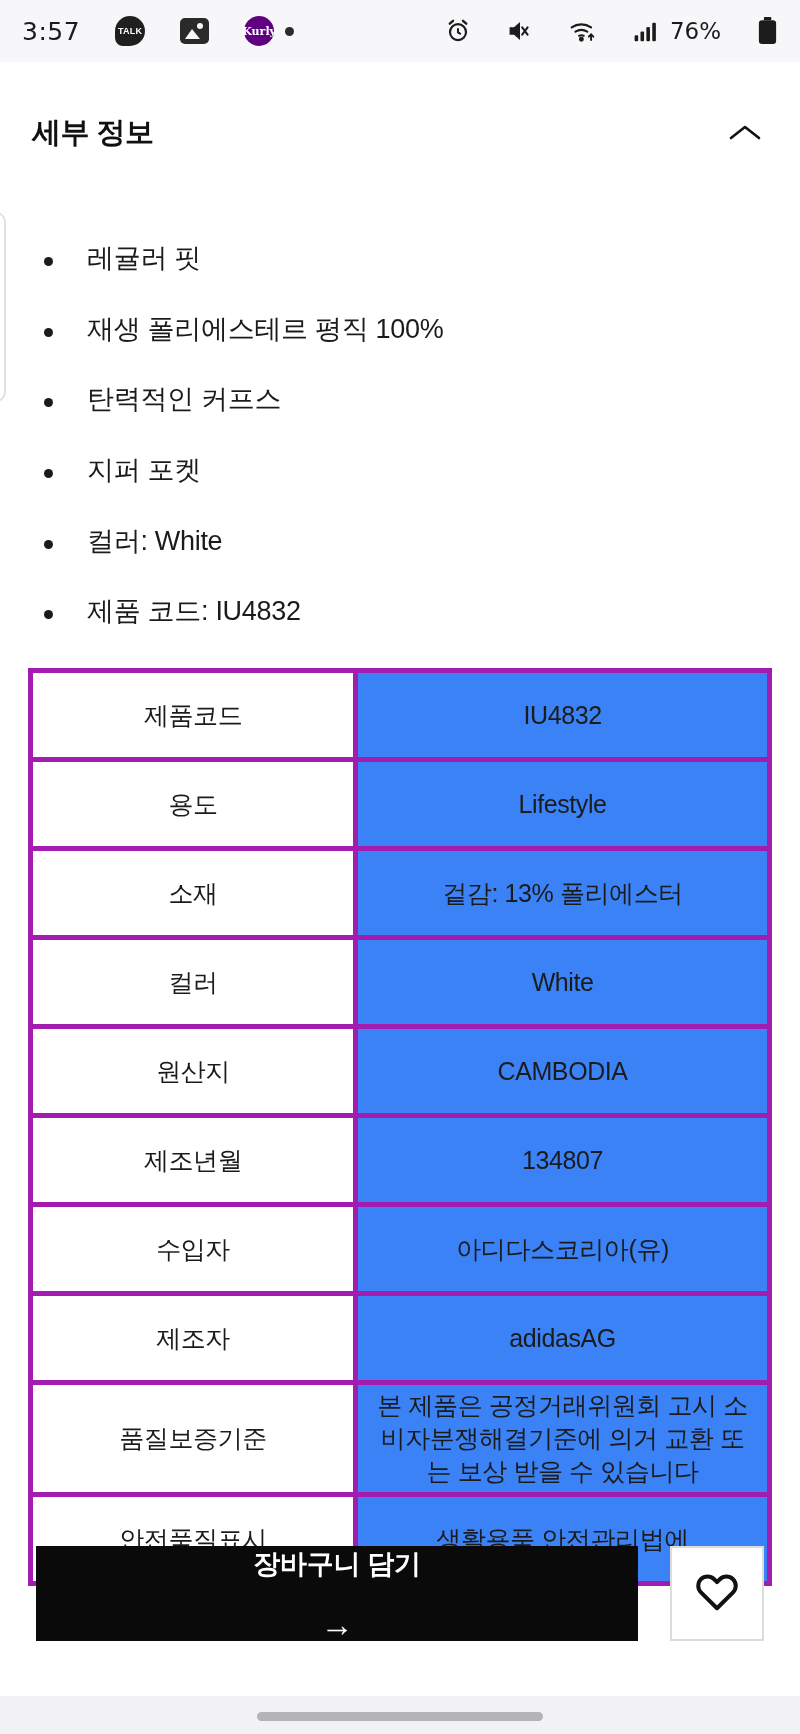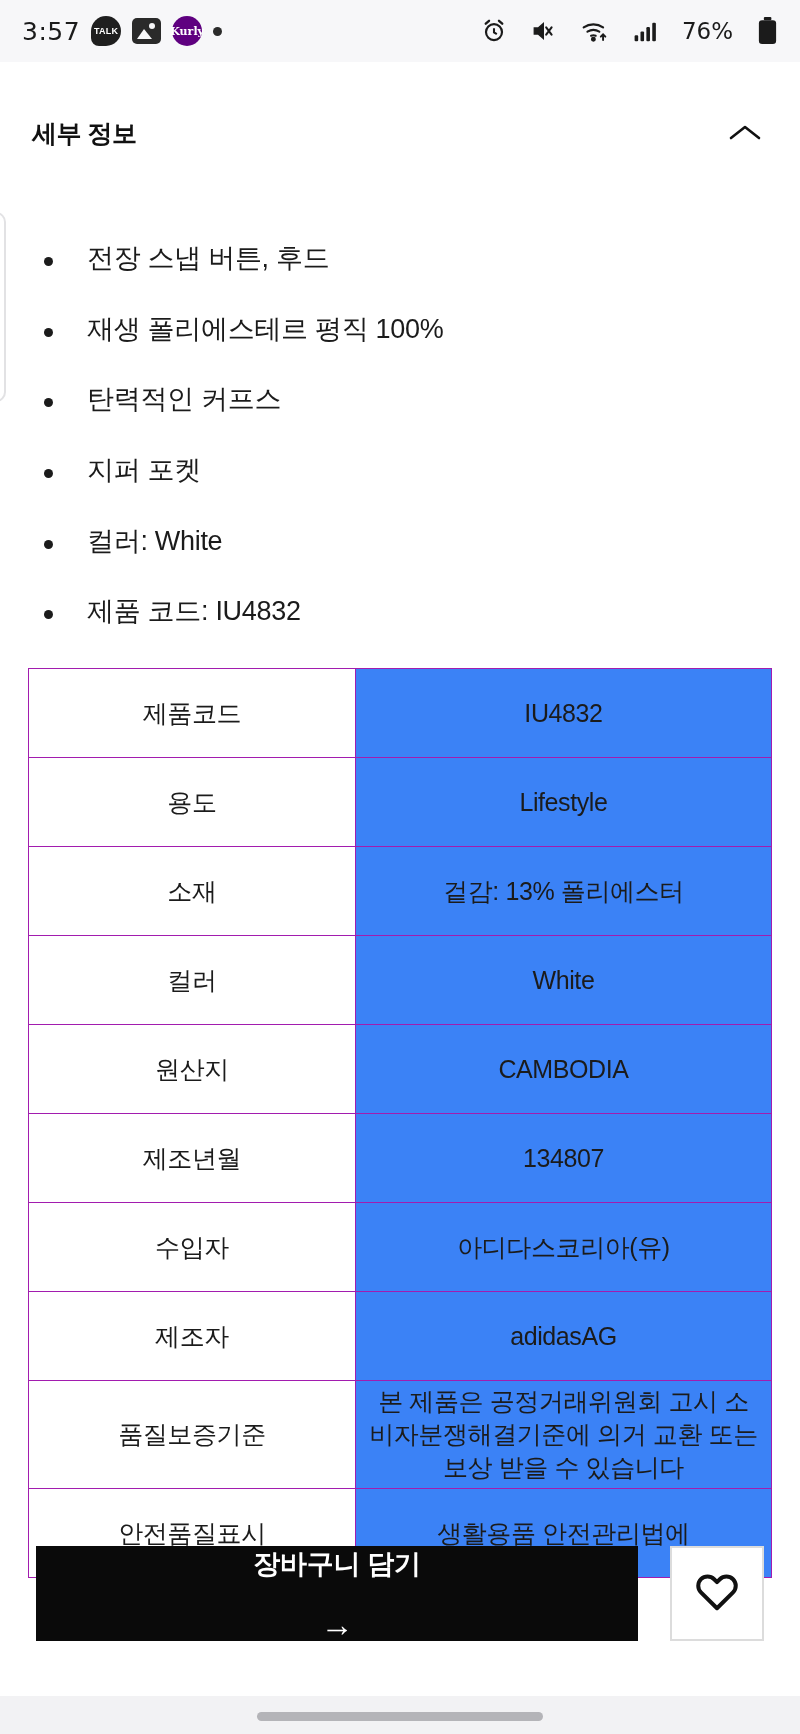--- a/index.html
+++ b/index.html
@@ -13,21 +13,21 @@
 
   
   .statusbar {
     position:absolute; top:0; left:0; width:800px; height:62px;
     background:#f7f7f9;
     display:flex; align-items:center; justify-content:space-between;
     padding:0 22px;
   }
   .sb-left { display:flex; align-items:center; gap:11px; }
   .sb-time { font-size:25px; color:#1b1b1b; letter-spacing:.5px; font-family:"DejaVu Sans", sans-serif; }
-  .sb-ico { display:flex; align-items:center; justify-content:flex-end; }
+  .sb-ico { display:flex; align-items:center; justify-content:flex-end;margin-left:24px; }
   .ico-talk {
     width:30px; height:30px; border-radius:50% 50% 50% 8px; background:#1f1f1f;
     color:#fff; font-size:9px; font-weight:bold; display:flex;
     align-items:center; justify-content:center; letter-spacing:.2px;
   }
   .ico-photo {
     width:29px; height:26px; border-radius:5px; background:#2a2a2a; position:relative;
   }
   .ico-photo::after{
     content:""; position:absolute; left:5px; bottom:5px; width:0; height:0;
@@ -39,41 +39,41 @@
     border-radius:50%; background:#f7f7f9;
   }
   .ico-kurly {
     width:30px; height:30px; border-radius:50%; background:#5f0080;
     color:#fff; font-size:11px; font-weight:bold;
     display:flex; align-items:center; justify-content:center;
     font-family:"DejaVu Serif", serif;
   }
   .ico-dot { width:9px; height:9px; border-radius:50%; background:#2b2b2b; }
 
-  .sb-right { display:flex; align-items:center; gap:24px; }
+  .sb-right { display:flex; align-items:center; gap:12px; }
   .sb-right svg { display:block; }
   .sb-batt-text { font-size:23px; color:#1b1b1b; font-family:"DejaVu Sans", sans-serif; letter-spacing:0; }
 
   
   .content {
     position:absolute; top:62px; left:0; width:800px; height:1672px;
     background:#ffffff; overflow:hidden;
   }
   .edge-tab {
     position:absolute; left:-8px; top:150px; width:14px; height:190px;
     border:2px solid #e2e2e4; border-left:none; border-radius:0 10px 10px 0;
     background:#fff;
   }
 
   .section-header {
     display:flex; align-items:center; justify-content:space-between;
     padding:48px 32px 0 32px;
   }
   .section-title {
-    font-size:25px; font-weight:bold; color:#111; letter-spacing:-.5px;
+    font-size:29px; font-weight:bold; color:#111; letter-spacing:-.5px;
   }
   .chev { width:46px; height:46px; display:flex; align-items:center; justify-content:center; }
 
   
   ul.feature-list { list-style:none; margin:88px 0 0 0; padding:0 32px; }
   ul.feature-list li {
     display:flex; align-items:flex-start; gap:34px;
     font-size:27px; color:#1b1b1b; line-height:1.1;
     margin-bottom:41px; letter-spacing:-.3px;
   }
@@ -83,21 +83,21 @@
   }
 
   
   .spec-table {
     margin:24px 28px 0 28px;
     border-collapse:collapse;
     width:calc(100% - 56px);
     table-layout:fixed;
   }
   .spec-table td {
-    border:1px solid #a21caf;
+    border:5px solid #a21caf;
     height:89px;
     text-align:center;
     vertical-align:middle;
     font-size:25px;
     color:#1b1b1b;
     letter-spacing:-.4px;
     padding:4px 13px;
   }
   .spec-table td.k { background:#ffffff; width:44%; }
   .spec-table td.v { background:#3b82f6; }
@@ -198,21 +198,21 @@
       <span class="chev">
         <svg width="40" height="24" viewBox="0 0 40 24" fill="none" stroke="#111" stroke-width="2.6" stroke-linecap="round" stroke-linejoin="round">
           <path d="M6 17 20 6l14 11"></path>
         </svg>
       </span>
     </div>
 
     <ul class="feature-list">
       <li>
           <span class="bullet"></span>
-          <span>전장 스냅 버튼, 후드</span>
+          <span>레귤러 핏</span>
         </li>
       <li>
           <span class="bullet"></span>
           <span>재생 폴리에스테르 평직 100%</span>
         </li>
       <li>
           <span class="bullet"></span>
           <span>탄력적인 커프스</span>
         </li>
       <li>

